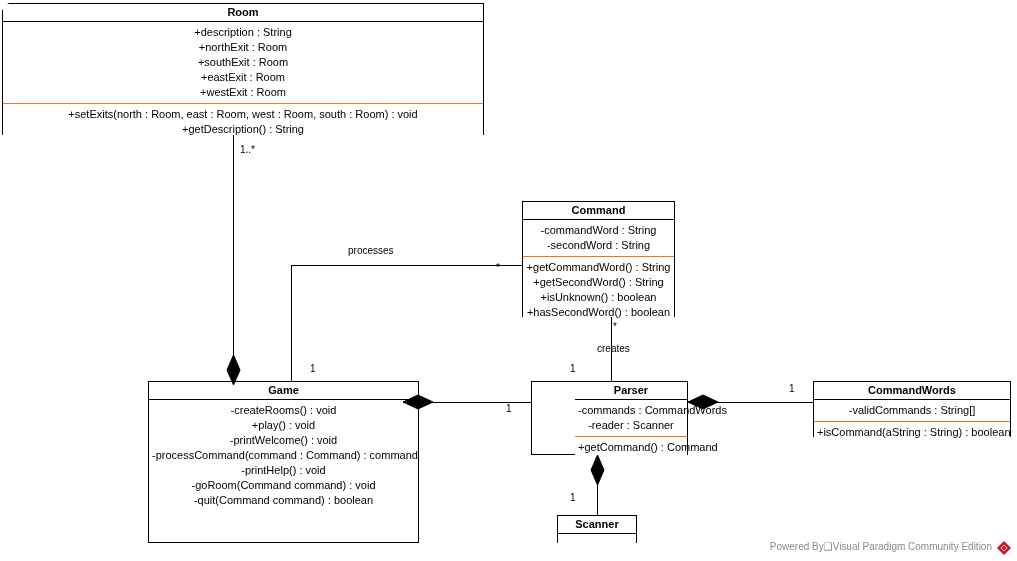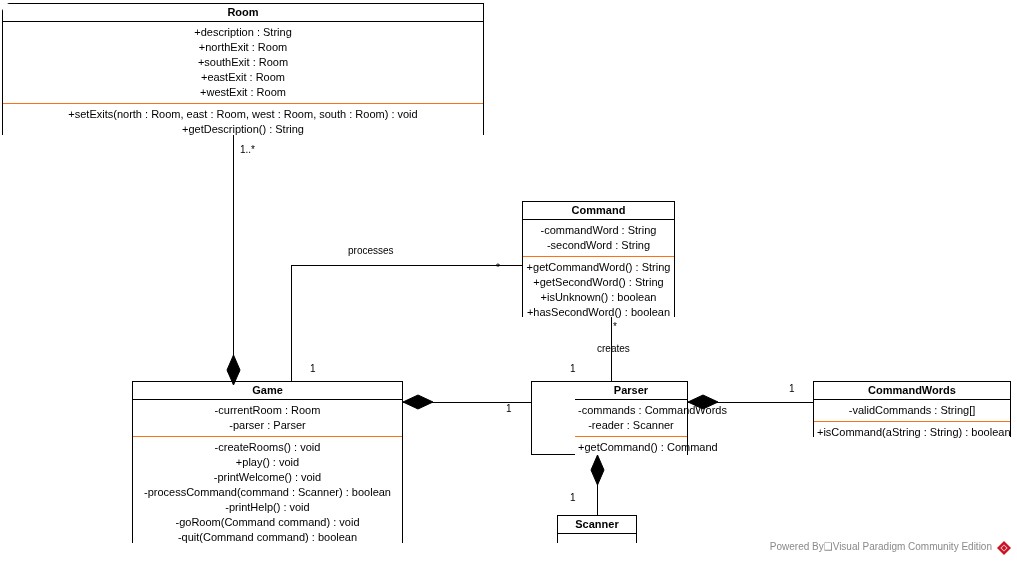--- a/index.html
+++ b/index.html
@@ -128,31 +128,27 @@
       <div class="uml-row">-secondWord : String</div>
     </div>
     <div class="uml-compartment">
       <div class="uml-row">+getCommandWord() : String</div>
       <div class="uml-row">+getSecondWord() : String</div>
       <div class="uml-row">+isUnknown() : boolean</div>
       <div class="uml-row">+hasSecondWord() : boolean</div>
     </div>
   </div>
 
-  <div class="uml-class" style="left:132px; top:381px; width:271px; height:162px;">
+  <div class="uml-class" style="left:148px; top:381px; width:271px; height:162px;">
     <div class="uml-title">Game</div>
-    <div class="uml-compartment">
-      <div class="uml-row">-currentRoom : Room</div>
-      <div class="uml-row">-parser : Parser</div>
-    </div>
     <div class="uml-compartment">
       <div class="uml-row">-createRooms() : void</div>
       <div class="uml-row">+play() : void</div>
       <div class="uml-row">-printWelcome() : void</div>
-      <div class="uml-row">-processCommand(command : Scanner) : boolean</div>
+      <div class="uml-row">-processCommand(command : Command) : command</div>
       <div class="uml-row">-printHelp() : void</div>
       <div class="uml-row">-goRoom(Command command) : void</div>
       <div class="uml-row">-quit(Command command) : boolean</div>
     </div>
   </div>
 
   <div class="uml-class" style="left:531px; top:381px; width:157px; height:74px;padding-left:43px;">
     <div class="uml-title">Parser</div>
     <div class="uml-compartment">
       <div class="uml-row">-commands : CommandWords</div>

